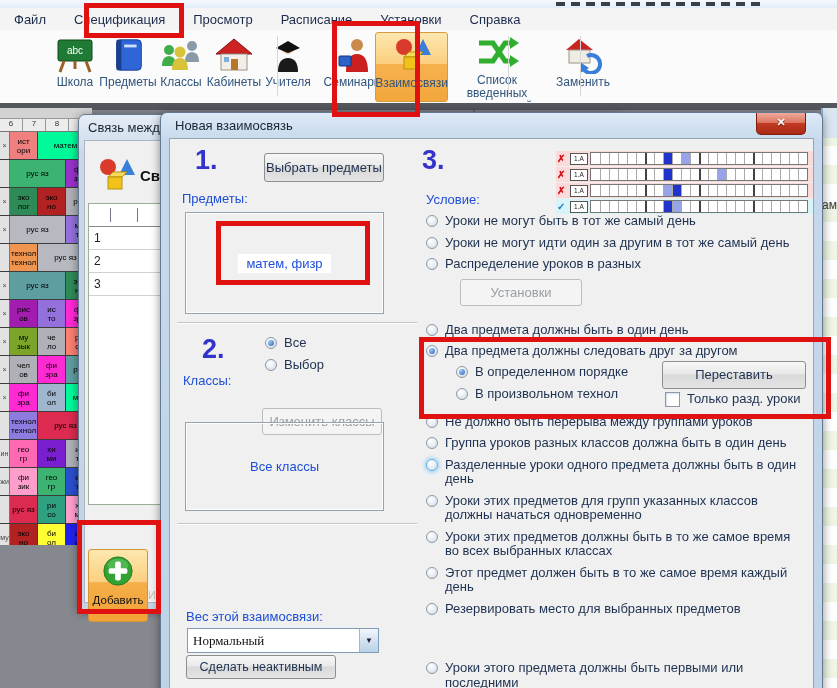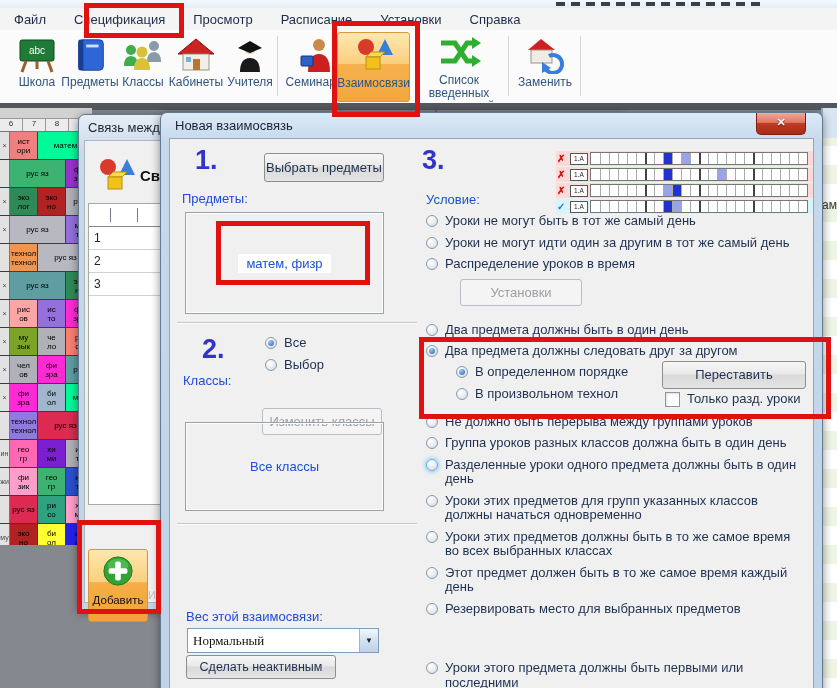--- a/index.html
+++ b/index.html
@@ -10,21 +10,21 @@
   
   .top-sliver{left:0;top:0;width:837px;height:8px;background:linear-gradient(#f4f9fe,#e2edf8);}
   .top-frag{left:556px;top:2px;width:205px;height:4px;
      background:repeating-linear-gradient(90deg,#3a3f4a 0 9px,transparent 9px 15px);}
   
   .menubar{left:0;top:8px;width:837px;height:22px;background:#f4f4f4;border-bottom:1px solid #e2e2e2;
      display:flex;align-items:center;}
   .menu-item{padding:3px 14px;font-size:13px;color:#1c2b4a;}
   
   .toolbar{left:0;top:30px;width:837px;height:73px;background:#fbfbfb;border-bottom:1px solid #cfcfcf;}
-  .tb-btn{position:absolute;top:2px;height:68px;display:flex;flex-direction:column;align-items:center;justify-content:flex-start;}
+  .tb-btn{position:absolute;top:2px;height:68px;display:flex;flex-direction:column;align-items:center;justify-content:flex-start;margin-left:38px;}
   .tb-icon{height:42px;display:flex;align-items:flex-end;justify-content:center;}
   .tb-label{font-size:12px;color:#31557e;text-align:center;line-height:13px;margin-top:2px;white-space:pre-line;}
   .tb-btn.hot{background:linear-gradient(#fde7b0,#fbcf7e 45%,#f6b14e 46%,#f3a73c);border:1px solid #d99a3c;border-radius:3px;}
   .tb-sep{position:absolute;top:6px;width:1px;height:60px;background:#d6d6d6;}
   .dark-strip{left:0;top:103px;width:837px;height:7px;background:#55575e;}
   
   .right-strip{left:821px;top:108px;width:16px;height:580px;background:repeating-linear-gradient(180deg,#ffffff 0 19px,#eef5e4 19px 38px);border-left:2px solid #9ec0de;}
   .right-strip-top{left:821px;top:108px;width:16px;height:30px;background:#d9e6f2;border-left:2px solid #8fb0cc;}
   .right-strip-text{left:822px;top:198px;font-size:12px;color:#3a3a3a;}
   
@@ -261,21 +261,21 @@
           <div class="g-cell s2" style="background: rgb(184, 184, 192);">рус яз</div>
         </div>
         <div class="g-row">
           <div class="g-x">×</div>
           <div class="g-cell s2" style="background: rgb(95, 158, 160);">рус яз</div>
           <div class="g-cell" style="background: rgb(46, 139, 87);">эко
 но</div>
         </div>
         <div class="g-row">
           <div class="g-x">×</div>
-          <div class="g-cell" style="background: #fca5a5;">рис
+          <div class="g-cell" style="background: #a21caf;">рис
 ов</div>
           <div class="g-cell" style="background: rgb(147, 112, 219);">ис
 то</div>
           <div class="g-cell" style="background: rgb(255, 42, 212);">фи
 зра</div>
         </div>
         <div class="g-row">
           <div class="g-x">×</div>
           <div class="g-cell" style="background: rgb(123, 164, 40);">му
 зык</div>
@@ -543,21 +543,21 @@
           <div class="opt-row">
             <span class="radio"></span>
             <span>Уроки не могут быть в тот же самый день</span>
           </div>
           <div class="opt-row">
             <span class="radio"></span>
             <span>Уроки не могут идти один за другим в тот же самый день</span>
           </div>
           <div class="opt-row">
             <span class="radio"></span>
-            <span>Распределение уроков в время</span>
+            <span>Распределение уроков в разных</span>
           </div>
           <div class="btn disabled" style="width: 120px; height: 25px; margin: 2px 0px 11px 34px;">Установки</div>
           <div style="height: 6px;"></div>
           <div class="opt-row">
             <span class="radio"></span>
             <span>Два предмета должны быть в один день</span>
           </div>
           <div class="opt-row">
             <span class="radio sel"></span>
             <span>Два предмета должны следовать друг за другом</span>

